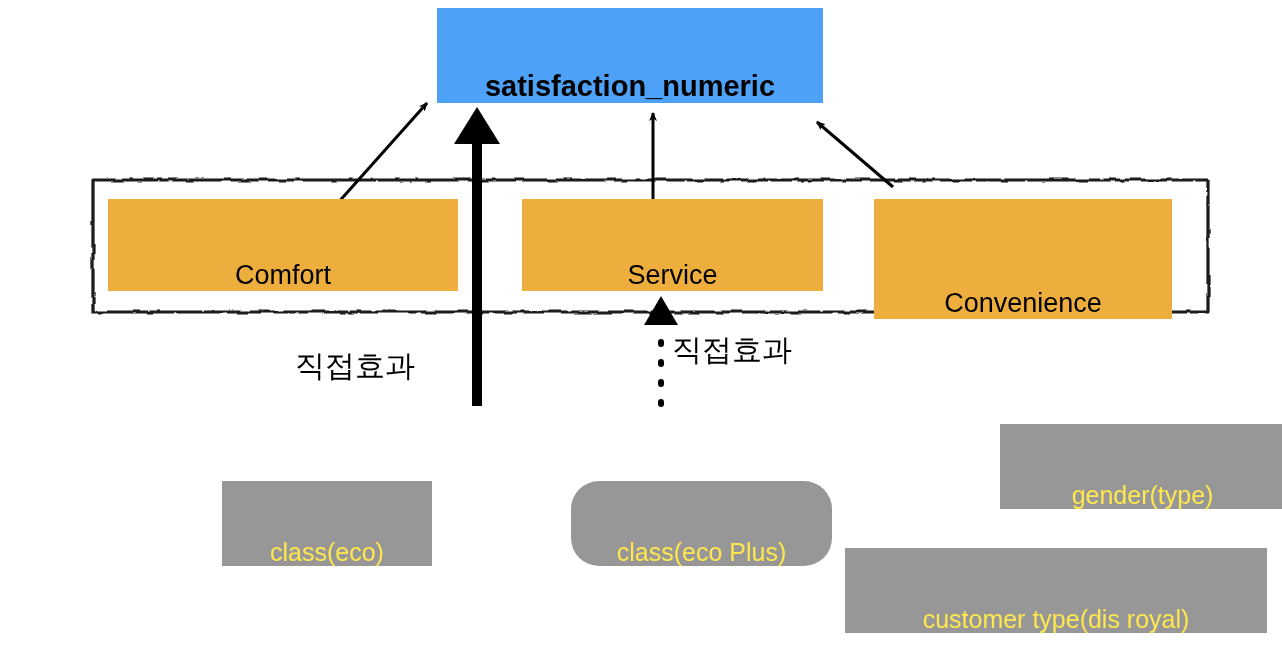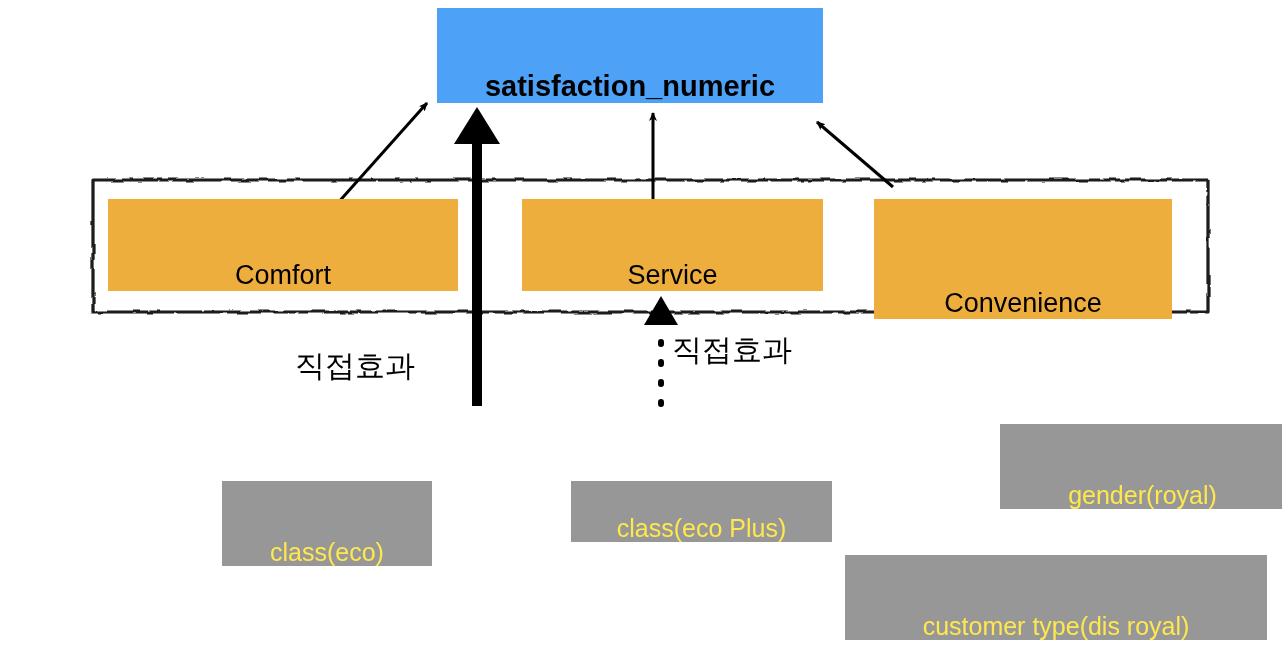--- a/index.html
+++ b/index.html
@@ -50,23 +50,23 @@
   #mediator-convenience { left: 874px; top: 199px; width: 298px; height: 120px; }
 
   
   .predictor {
     background: #979797;
     color: #ffe84d;
     font-size: 25px;
   }
   #predictor-age { left: 10px; top: 481px; width: 170px; height: 85px; }
   #predictor-class-eco { left: 222px; top: 481px; width: 210px; height: 85px; }
-  #predictor-class-eco-plus { left: 571px; top: 481px; width: 261px; height: 61px; }
+  #predictor-class-eco-plus { left: 571px; top: 481px; width: 261px; height: 85px; border-radius: 28px; }
   #predictor-gender-male { left: 1000px; top: 424px; width: 285px; height: 85px; }
-  #predictor-customer-type { left: 845px; top: 548px; width: 422px; height: 85px; margin-top: 7px; }
+  #predictor-customer-type { left: 845px; top: 548px; width: 422px; height: 85px; }
 
   
   .effect-label {
     position: absolute;
     font-size: 30px;
     color: #000000;
     white-space: nowrap;
   }
   #label-direct-effect { left: 283px; top: 346px; margin-left: 12px; }
   #label-indirect-effect { left: 672px; top: 330px; }
@@ -143,19 +143,19 @@
   <div class="effect-label" id="label-direct-effect">직접효과</div>
   <div class="effect-label" id="label-indirect-effect">직접효과</div>
 
   <div class="box predictor" id="predictor-class-eco">
     <span>class(eco)</span>
   </div>
   <div class="box predictor" id="predictor-class-eco-plus">
     <span>class(eco Plus)</span>
   </div>
   <div class="box predictor" id="predictor-gender-male">
-    <span>gender(royal)</span>
+    <span>gender(type)</span>
   </div>
   <div class="box predictor" id="predictor-customer-type">
     <span>customer type(dis royal)</span>
   </div>
 
 </div>
 
 </body></html>

